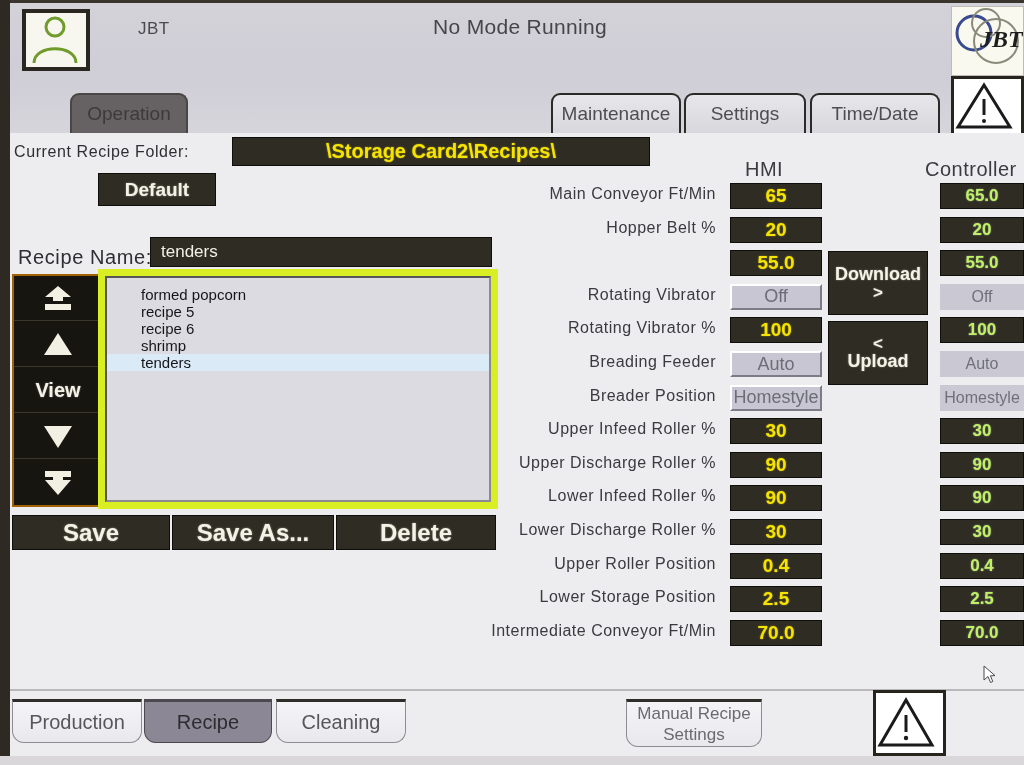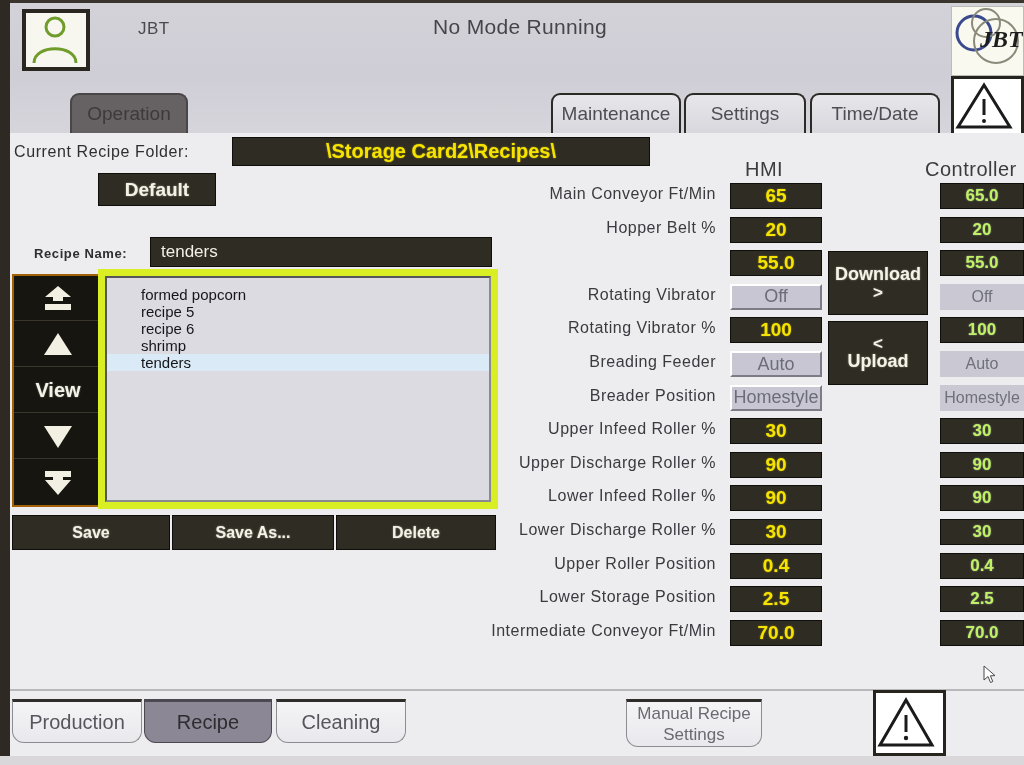--- a/index.html
+++ b/index.html
@@ -78,21 +78,21 @@
   }
   .plate.white{color:#f4f2e4;text-shadow:0 0 2px rgba(255,255,255,.5);}
 
   .folder-label{position:absolute;left:4px;top:10px;}
   .folder-val{position:absolute;left:222px;top:4px;width:418px;height:29px;font-size:20px;}
   .default-btn{
     position:absolute;left:48px;top:40px;width:118px;height:33px;
     font-size:19px;
     margin-left:40px;
   }
-  .recipe-name-label{position:absolute;left:24px;top:113px;font-size:13px;font-weight:bold;}
+  .recipe-name-label{position:absolute;left:8px;top:113px;font-size:20px;}
   .recipe-name-val{
     position:absolute;left:140px;top:104px;width:342px;height:30px;
     justify-content:flex-start;padding-left:10px;
     color:#f2f0e6;font-weight:normal;font-size:17px;text-shadow:none;
   }
 
   
   .navstrip{
     position:absolute;left:2px;top:141px;width:92px;height:233px;
     background:#17150f;border:2px solid #a16207;box-sizing:border-box;
@@ -122,21 +122,21 @@
   }
   .litem{
     height:17px;line-height:17px;padding-left:34px;
     font-size:15px;color:#16161a;
   }
   .litem.sel{background:#daeaf6;}
 
   
   .actbtn{
     position:absolute;top:382px;height:35px;
-    font-size:16px;
+    font-size:24px;
   }
   #btn-save{left:2px;width:158px;}
   #btn-saveas{left:162px;width:162px;}
   #btn-delete{left:326px;width:160px;}
 
   
   .colhdr{position:absolute;font-size:20px;color:#3b3b40;letter-spacing:.5px;}
   #hdr-hmi{left:735px;top:25px;}
   #hdr-ctrl{left:915px;top:25px;}
 

